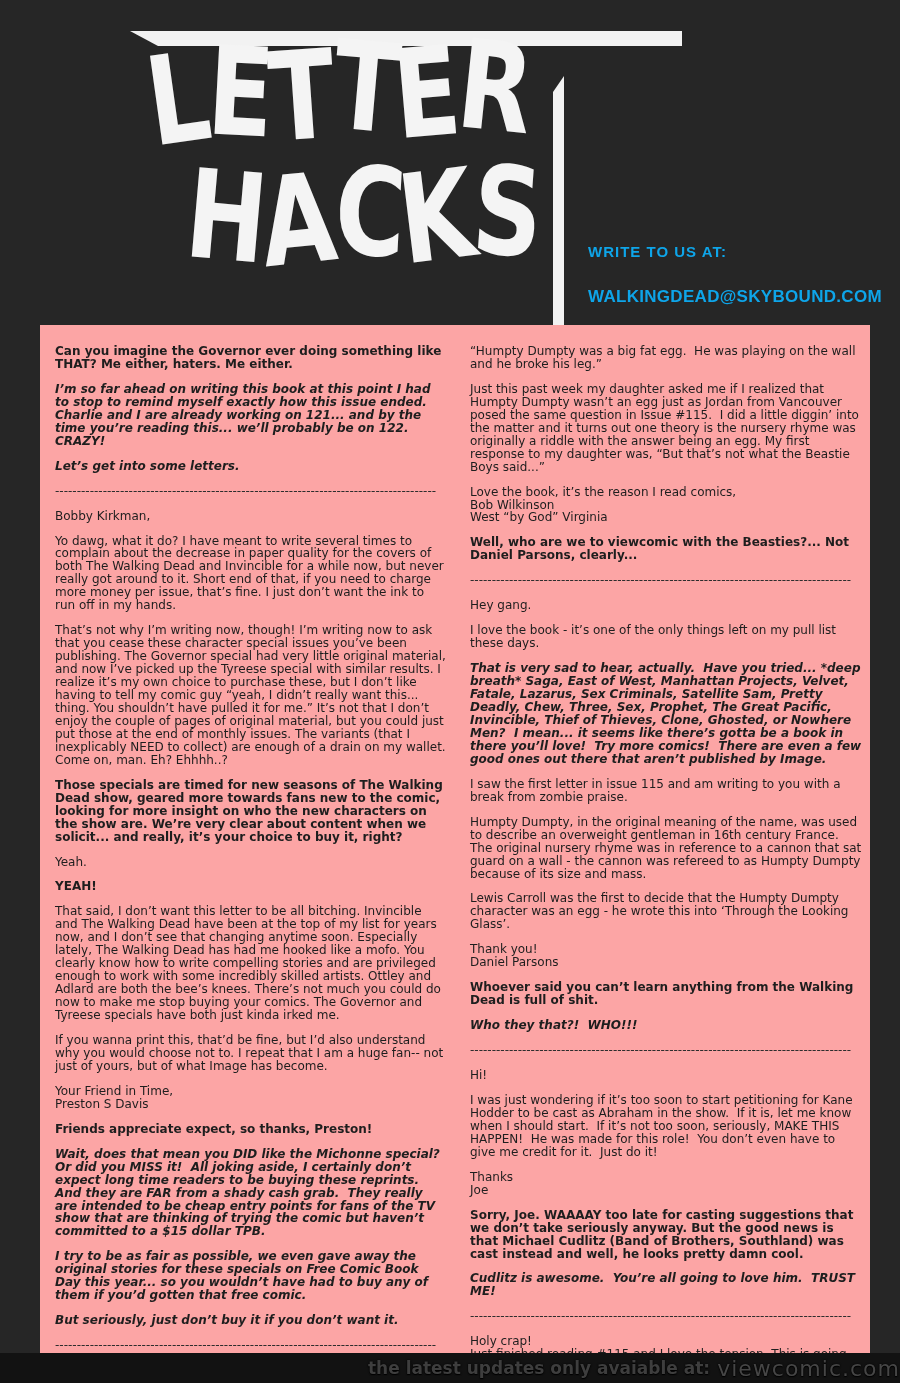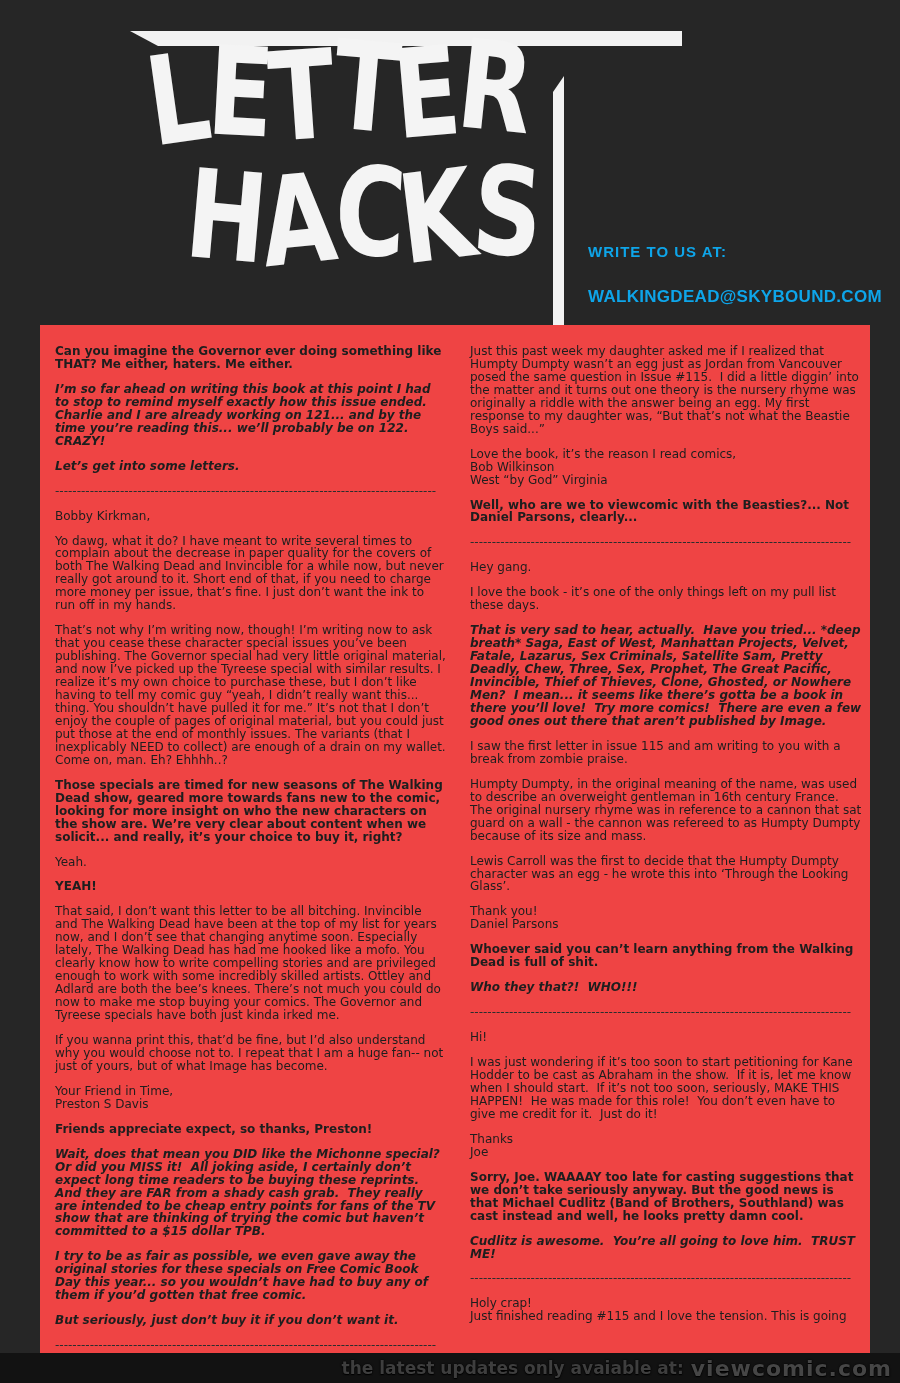--- a/index.html
+++ b/index.html
@@ -14,36 +14,36 @@
   .logo-line{font-weight:bold;font-size:96px;letter-spacing:-3px;height:130px;white-space:nowrap;
              font-family:"DejaVu Sans",sans-serif;}
   .logo-line span{display:inline-block;transform-origin:50% 60%;}
   .logo-line.second{margin-left:34px;margin-top:-6px;}
   .write-block{position:absolute;left:588px;top:243px;color:#0ea5e9;font-weight:bold;
                font-family:"Liberation Sans",sans-serif;}
   .write-block .l1{font-size:15px;letter-spacing:1px;}
   .write-block .l2{margin-top:27px;font-size:17px;letter-spacing:0.3px;}
 
   
-  .paper{position:absolute;left:40px;top:325px;width:830px;height:1028px;background:#ef4444;}
+  .paper{position:absolute;left:40px;top:325px;width:830px;height:1028px;background:#fca5a5;}
   .col{position:absolute;top:20px;width:392px;font-size:12px;line-height:1.08;color:#1e1e1e;}
   .col.left{left:15px;}
   .col.right{left:430px;}
   p.para{margin:0 0 12px;white-space:pre-wrap;}
   p.bold{font-weight:bold;}
   p.bolditalic{font-weight:bold;font-style:italic;}
   p.divider{margin:1px 0 12px;color:#2d2d2d;max-height:14px;overflow:hidden;letter-spacing:0;}
 
   
   .watermark{position:absolute;left:0;right:0;bottom:0;height:30px;background:#121212;
              display:flex;align-items:center;justify-content:flex-end;
-             padding-right:8px;box-sizing:border-box;}
+             box-sizing:border-box;}
   .watermark .prefix{color:#3e3e3e;font-size:17px;font-weight:bold;
                      text-shadow:0 1px 1px #000, 0 0 2px #000;}
-  .watermark .site{color:#464646;font-size:22px;font-weight:bold;margin-left:7px;letter-spacing:1px;
+  .watermark .site{color:#464646;font-size:22px;font-weight:normal;margin-left:7px;letter-spacing:1px;
                    text-shadow:0 1px 1px #000, 0 0 2px #000;}
 </style>
 </head>
 <body>
 
 <div class="page">
 
   <div class="topbar"></div>
 
   <div class="logo">
@@ -74,20 +74,21 @@
         <p class="para normal">If you wanna print this, that’d be fine, but I’d also understand why you would choose not to. I repeat that I am a huge fan-- not just of yours, but of what Image has become.</p>
         <p class="para normal">Your Friend in Time,
 Preston S Davis</p>
         <p class="para bold">Friends appreciate expect, so thanks, Preston!</p>
         <p class="para bolditalic">Wait, does that mean you DID like the Michonne special? Or did you MISS it!  All joking aside, I certainly don’t expect long time readers to be buying these reprints. And they are FAR from a shady cash grab.  They really are intended to be cheap entry points for fans of the TV show that are thinking of trying the comic but haven’t committed to a $15 dollar TPB.</p>
         <p class="para bolditalic">I try to be as fair as possible, we even gave away the original stories for these specials on Free Comic Book Day this year... so you wouldn’t have had to buy any of them if you’d gotten that free comic.</p>
         <p class="para bolditalic">But seriously, just don’t buy it if you don’t want it.</p>
         <p class="para divider">----------------------------------------------------------------------------------------</p>
       </div>
     <div class="col right" id="col-right">
+        <p class="para normal">“Humpty Dumpty was a big fat egg.  He was playing on the wall and he broke his leg.”</p>
         <p class="para normal">Just this past week my daughter asked me if I realized that Humpty Dumpty wasn’t an egg just as Jordan from Vancouver posed the same question in Issue #115.  I did a little diggin’ into the matter and it turns out one theory is the nursery rhyme was originally a riddle with the answer being an egg. My first response to my daughter was, “But that’s not what the Beastie Boys said...”</p>
         <p class="para normal">Love the book, it’s the reason I read comics,
 Bob Wilkinson
 West “by God” Virginia</p>
         <p class="para bold">Well, who are we to viewcomic with the Beasties?... Not Daniel Parsons, clearly...</p>
         <p class="para divider">----------------------------------------------------------------------------------------</p>
         <p class="para normal">Hey gang.</p>
         <p class="para normal">I love the book - it’s one of the only things left on my pull list these days.</p>
         <p class="para bolditalic">That is very sad to hear, actually.  Have you tried... *deep breath* Saga, East of West, Manhattan Projects, Velvet, Fatale, Lazarus, Sex Criminals, Satellite Sam, Pretty Deadly, Chew, Three, Sex, Prophet, The Great Pacific, Invincible, Thief of Thieves, Clone, Ghosted, or Nowhere Men?  I mean... it seems like there’s gotta be a book in there you’ll love!  Try more comics!  There are even a few good ones out there that aren’t published by Image.</p>
         <p class="para normal">I saw the first letter in issue 115 and am writing to you with a break from zombie praise.</p>

